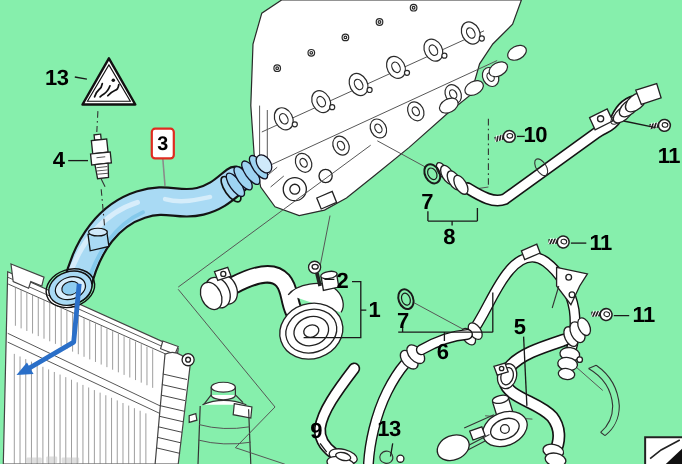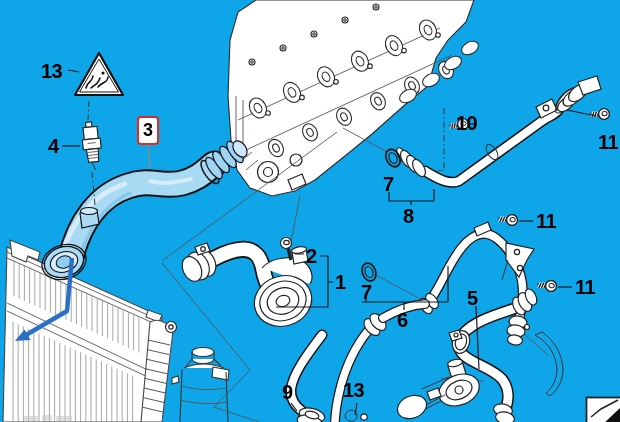--- a/index.html
+++ b/index.html
@@ -1,16 +1,16 @@
 <!DOCTYPE html>
 <html><head>
 <meta charset="utf-8">
 <style>
   html,body{margin:0;padding:0;background:#fff;}
-  .stage{position:relative;width:620px;height:422px;background:#0ea5e9;overflow:hidden;
+  .stage{position:relative;width:620px;height:422px;background:#86efac;overflow:hidden;
          font-family:"Liberation Sans",sans-serif;}
   svg{position:absolute;left:0;top:0;}
   .lbl{position:absolute;font-weight:700;font-size:20px;line-height:1;color:#000;
        letter-spacing:-0.5px;cursor:default;}
   .red-box{position:absolute;left:137px;top:116px;width:18px;height:25px;
        border:2.6px solid #e02b20;border-radius:4px;background:#fff;
        display:flex;align-items:center;justify-content:center;
        font-weight:700;font-size:18px;color:#000;}
   .ln{stroke:#1a1a1a;stroke-width:1.2;fill:none;}
   .thin{stroke:#555;stroke-width:0.9;fill:none;}
@@ -392,21 +392,21 @@
 
 <div class="lbl" style="left:41px;top:61px">13</div>
 <div class="lbl" style="left:48px;top:136px">4</div>
 <div class="red-box">
   <span>3</span>
 </div>
 <div class="lbl" style="left:306px;top:246px">2</div>
 <div class="lbl" style="left:335px;top:272px">1</div>
 <div class="lbl" style="left:383px;top:174px">7</div>
 <div class="lbl" style="left:403px;top:206px">8</div>
-<div class="lbl" style="left:456px;top:113px">10</div>
+<div class="lbl" style="left:476px;top:113px">10</div>
 <div class="lbl" style="left:598px;top:132px">11</div>
 <div class="lbl" style="left:536px;top:211px">11</div>
 <div class="lbl" style="left:575px;top:277px">11</div>
 <div class="lbl" style="left:361px;top:282px">7</div>
 <div class="lbl" style="left:397px;top:310px">6</div>
 <div class="lbl" style="left:467px;top:288px">5</div>
 <div class="lbl" style="left:282px;top:382px">9</div>
 <div class="lbl" style="left:343px;top:380px">13</div>
 
 </div>

